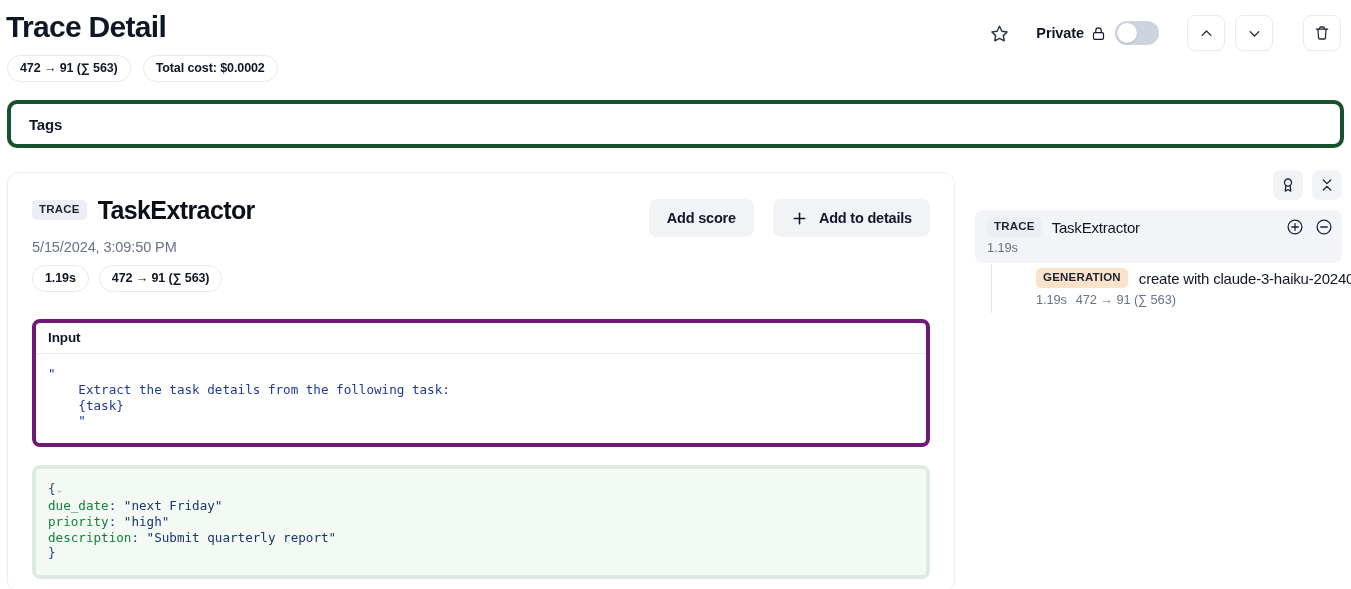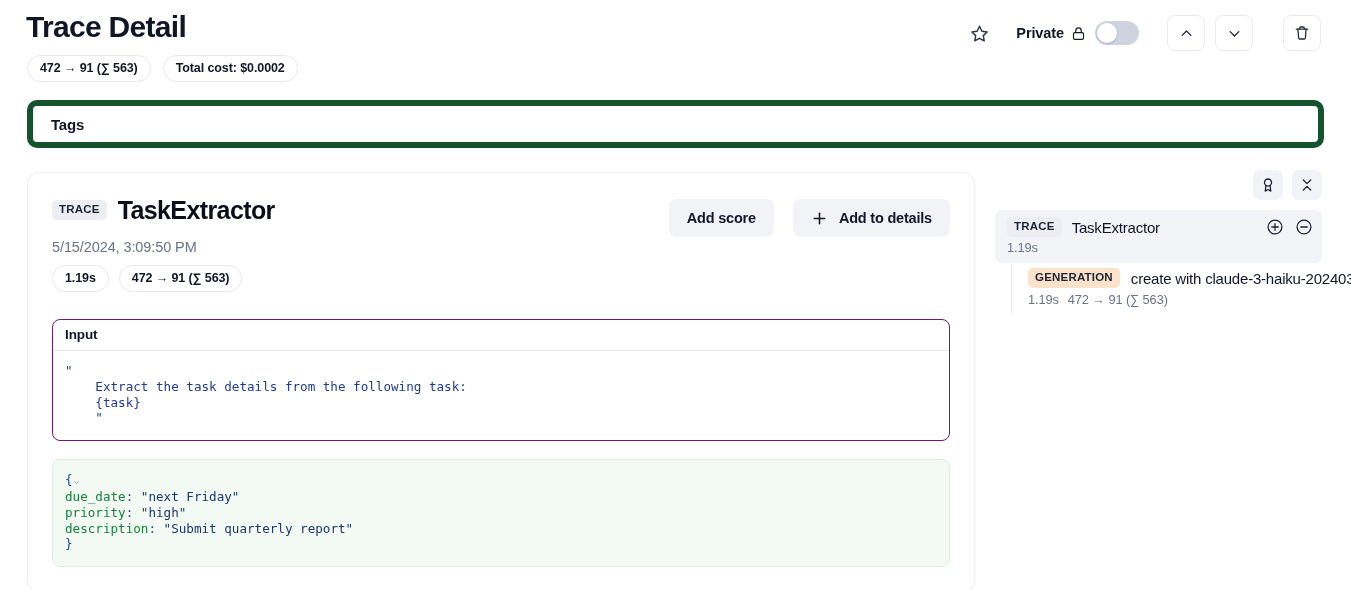--- a/index.html
+++ b/index.html
@@ -13,21 +13,21 @@
     overflow: hidden;
     font-family: "Liberation Sans", sans-serif;
     color: #1b1f2e;
     -webkit-font-smoothing: antialiased;
   }
   .page {
     position: relative;
     width: 1351px;
     height: 589px;
     box-sizing: border-box;
-    padding: 0 20px;
+    padding: 0 0;
   }
 
   
   .top-header {
     display: flex;
     align-items: flex-start;
     justify-content: space-between;
     padding: 8px 8px 0 4px;
     height: 48px;
     box-sizing: border-box;
@@ -129,21 +129,21 @@
     line-height: 16px;
     white-space: nowrap;
     letter-spacing: -0.1px;
   }
 
   
   .tags-card {
     margin: 16px 0 0 7px;
     margin-right: 7px;
     height: 48px;
-    border: 6px solid #14532d;
+    border: 4px solid #14532d;
     border-radius: 10px;
     background: #ffffff;
     display: flex;
     align-items: center;
     padding: 0 18px;
     box-sizing: border-box;
     box-shadow: 0 1px 2px rgba(16, 24, 40, 0.03);
   }
   .tags-title {
     font-size: 15px;
@@ -231,21 +231,21 @@
     align-items: center;
     gap: 11px;
     cursor: pointer;
     letter-spacing: -0.2px;
     white-space: nowrap;
   }
 
   
   .io-box {
     margin-top: 18px;
-    border: 1px solid #701a75;
+    border: 4px solid #701a75;
     border-radius: 8px;
     overflow: hidden;
     background: #ffffff;
   }
   .io-box.input-box { margin-top: 27px; }
   .io-header {
     padding: 7px 12px 8px;
     font-size: 13.5px;
     font-weight: 700;
     color: #111627;
@@ -355,20 +355,21 @@
     cursor: pointer;
   }
   .tree-children {
     margin-left: 16px;
     border-left: 1px solid #e3e5ec;
     padding-left: 14px;
     margin-top: 1px;
   }
   .child-row {
     padding: 4px 0 6px 2px;
+    margin-left: 28px;
   }
   .child-top {
     display: flex;
     align-items: center;
     gap: 11px;
   }
   .badge-generation {
     background: #fbe3cb;
     color: #1d2333;
     border-radius: 5px;

